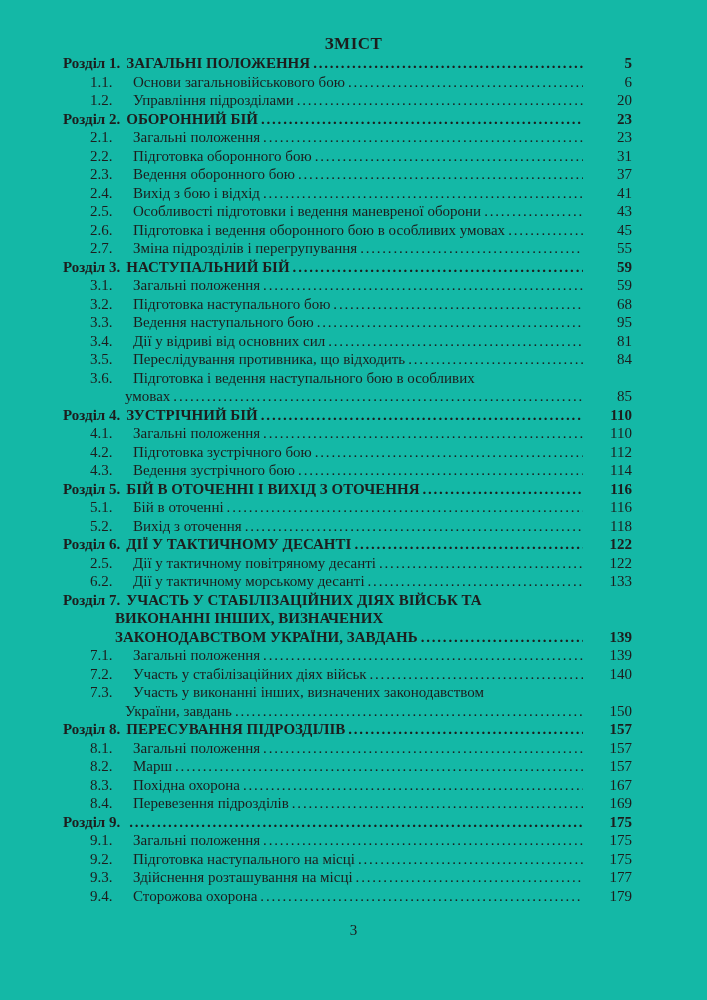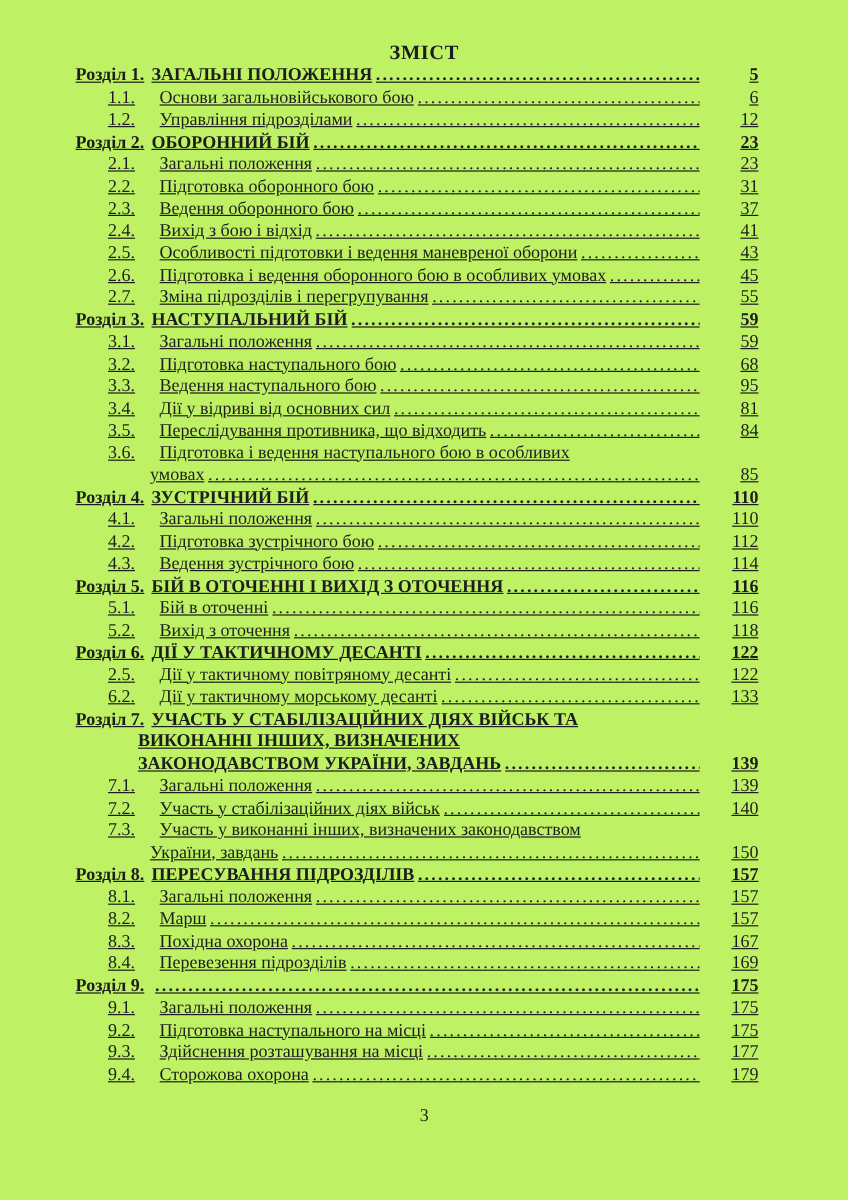--- a/index.html
+++ b/index.html
@@ -5,39 +5,38 @@
   * { box-sizing: border-box; }
   html, body {
     margin: 0;
     padding: 0;
     background: #ffffff;
   }
   .page {
     position: relative;
     width: 707px;
     height: 1000px;
-    background: #bef264;
+    background: #14b8a6;
     overflow: hidden;
     font-family: "Liberation Serif", "DejaVu Serif", serif;
     color: #1d1d1d;
   }
   .doc-title {
     margin: 0;
     padding-top: 33px;
     text-align: center;
     font-size: 17px;
     font-weight: bold;
     line-height: 21px;
     letter-spacing: 0.5px;
   }
   .toc {
     margin: 0 75px 16px 63px;
     font-size: 15px;
     line-height: 18.5px;
-    text-decoration: underline;
   }
   .toc-entry.chapter { font-weight: bold; }
   .entry-line { display: flex; }
   .chapter .entry-line.first .label { white-space: pre; margin-right: 6px; }
   .chapter .entry-line.cont { padding-left: 52px; }
   .section .entry-line.first { padding-left: 27px; }
   .section .label { flex: none; width: 43px; }
   .section .entry-line.cont { padding-left: 62px; justify-content: flex-end; }
   .txt { white-space: nowrap; }
   .dots {
@@ -84,21 +83,21 @@
           <span class="txt">Основи загальновійськового бою</span>
           <span class="dots"></span>
           <span class="pg">6</span>
         </div>
       </div>
       <div class="toc-entry section">
         <div class="entry-line first">
           <span class="label">1.2.</span>
           <span class="txt">Управління підрозділами</span>
           <span class="dots"></span>
-          <span class="pg">12</span>
+          <span class="pg">20</span>
         </div>
       </div>
       <div class="toc-entry chapter">
         <div class="entry-line first">
           <span class="label">Розділ 2.</span>
           <span class="txt">ОБОРОННИЙ БІЙ</span>
           <span class="dots"></span>
           <span class="pg">23</span>
         </div>
       </div>

